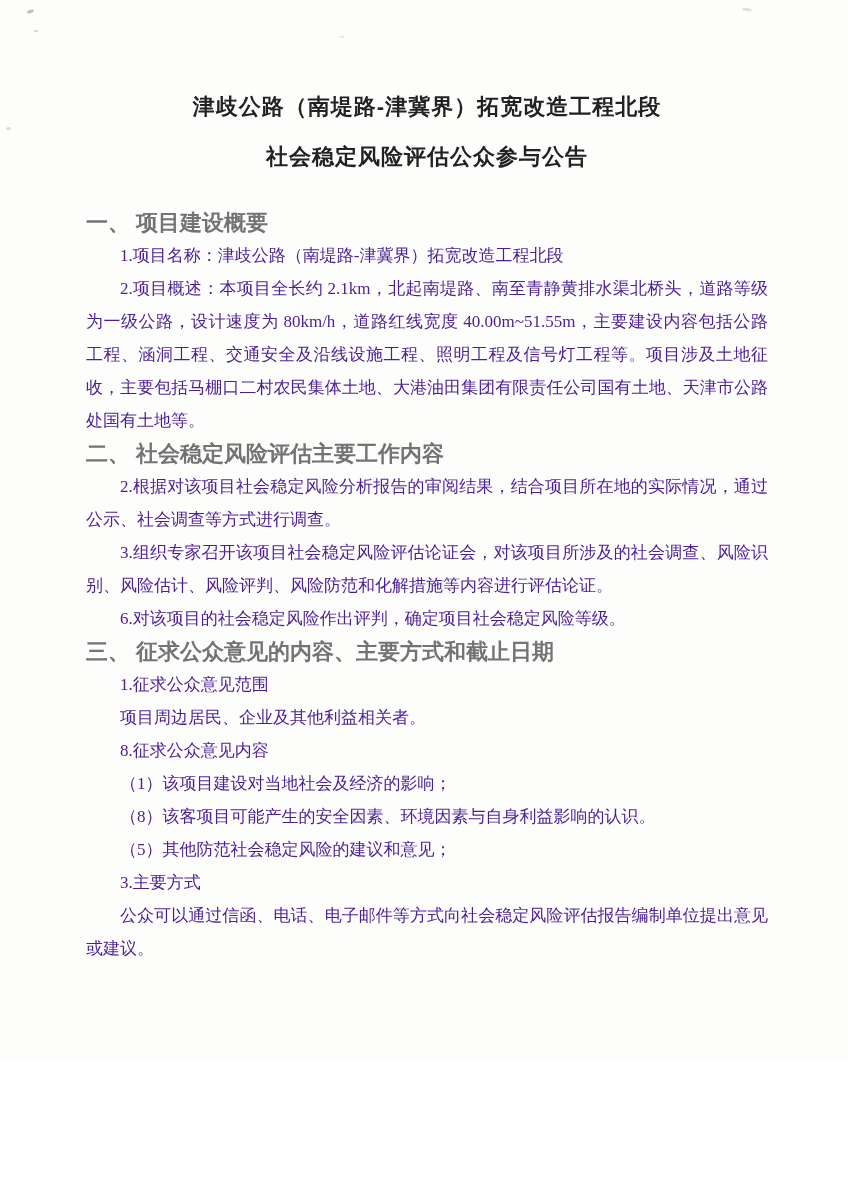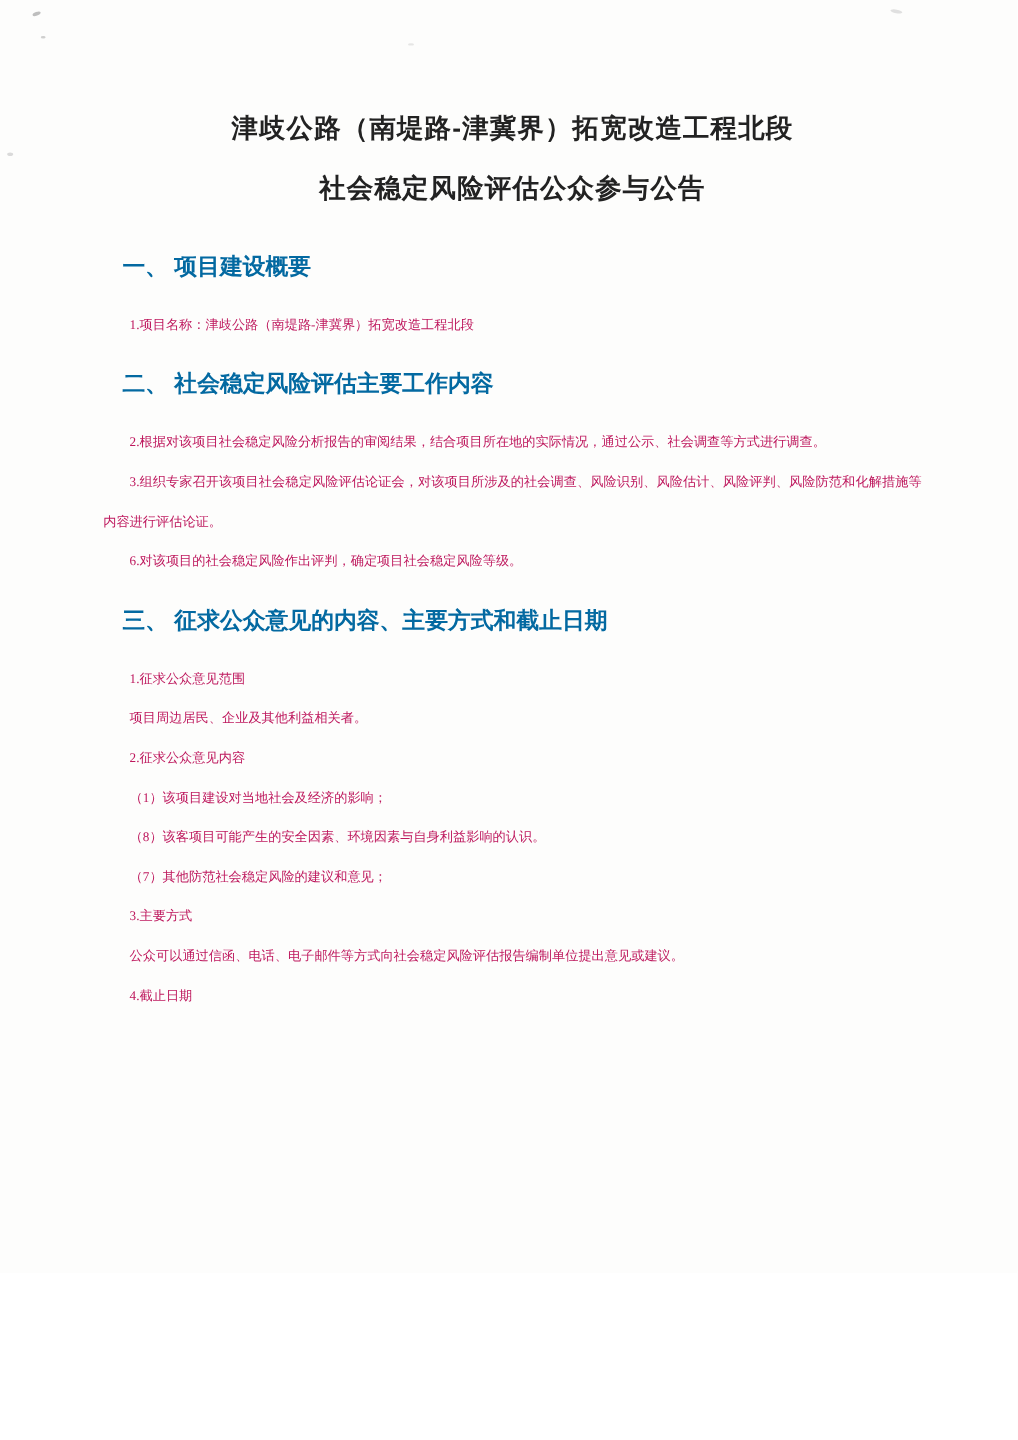--- a/index.html
+++ b/index.html
@@ -31,36 +31,36 @@
     margin: 0;
     color: #222222;
     letter-spacing: 1px;
   }
   .doc-title.first {
     margin-top: 82px;
   }
   .sec-heading {
     font-family: "Liberation Sans", "DejaVu Sans", sans-serif;
     font-weight: bold;
-    font-size: 19px;
+    font-size: 22px;
     line-height: 33px;
-    margin: 16px;
-    color: #0369a1;
+    margin: 0;
+    color: #737373;
     white-space: pre-wrap;
   }
   .sec-heading.first {
     margin-top: 24px;
   }
   .para {
-    font-size: 11px;
+    font-size: 17px;
     line-height: 33px;
     margin: 0;
     text-indent: 2em;
     text-align: justify;
-    color: #be185d;
+    color: #4c1d95;
     word-break: break-all;
   }
   .page-number {
     position: absolute;
     left: 0;
     right: 0;
     top: 1115px;
     text-align: center;
     font-size: 15px;
     color: #3a3a3a;
@@ -88,34 +88,34 @@
   <span class="speck s4"></span>
   <span class="speck s5"></span>
 
   <div class="content">
 
     <h1 class="doc-title first">津歧公路（南堤路-津冀界）拓宽改造工程北段</h1>
     <h1 class="doc-title">社会稳定风险评估公众参与公告</h1>
 
     <h2 class="sec-heading first">一、 项目建设概要</h2>
     <p class="para">1.项目名称：津歧公路（南堤路-津冀界）拓宽改造工程北段</p>
+    <p class="para">2.项目概述：本项目全长约 2.1km，北起南堤路、南至青静黄排水渠北桥头，道路等级为一级公路，设计速度为 80km/h，道路红线宽度 40.00m~51.55m，主要建设内容包括公路工程、涵洞工程、交通安全及沿线设施工程、照明工程及信号灯工程等。项目涉及土地征收，主要包括马棚口二村农民集体土地、大港油田集团有限责任公司国有土地、天津市公路处国有土地等。</p>
 
     <h2 class="sec-heading">二、 社会稳定风险评估主要工作内容</h2>
     <p class="para">2.根据对该项目社会稳定风险分析报告的审阅结果，结合项目所在地的实际情况，通过公示、社会调查等方式进行调查。</p>
     <p class="para">3.组织专家召开该项目社会稳定风险评估论证会，对该项目所涉及的社会调查、风险识别、风险估计、风险评判、风险防范和化解措施等内容进行评估论证。</p>
     <p class="para">6.对该项目的社会稳定风险作出评判，确定项目社会稳定风险等级。</p>
 
     <h2 class="sec-heading">三、 征求公众意见的内容、主要方式和截止日期</h2>
     <p class="para">1.征求公众意见范围</p>
     <p class="para">项目周边居民、企业及其他利益相关者。</p>
-    <p class="para">2.征求公众意见内容</p>
+    <p class="para">8.征求公众意见内容</p>
     <p class="para">（1）该项目建设对当地社会及经济的影响；</p>
     <p class="para">（8）该客项目可能产生的安全因素、环境因素与自身利益影响的认识。</p>
-    <p class="para">（7）其他防范社会稳定风险的建议和意见；</p>
+    <p class="para">（5）其他防范社会稳定风险的建议和意见；</p>
     <p class="para">3.主要方式</p>
     <p class="para">公众可以通过信函、电话、电子邮件等方式向社会稳定风险评估报告编制单位提出意见或建议。</p>
-    <p class="para">4.截止日期</p>
 
   </div>
 
   <div class="page-number">1</div>
 
 </div>
 
 </body></html>

